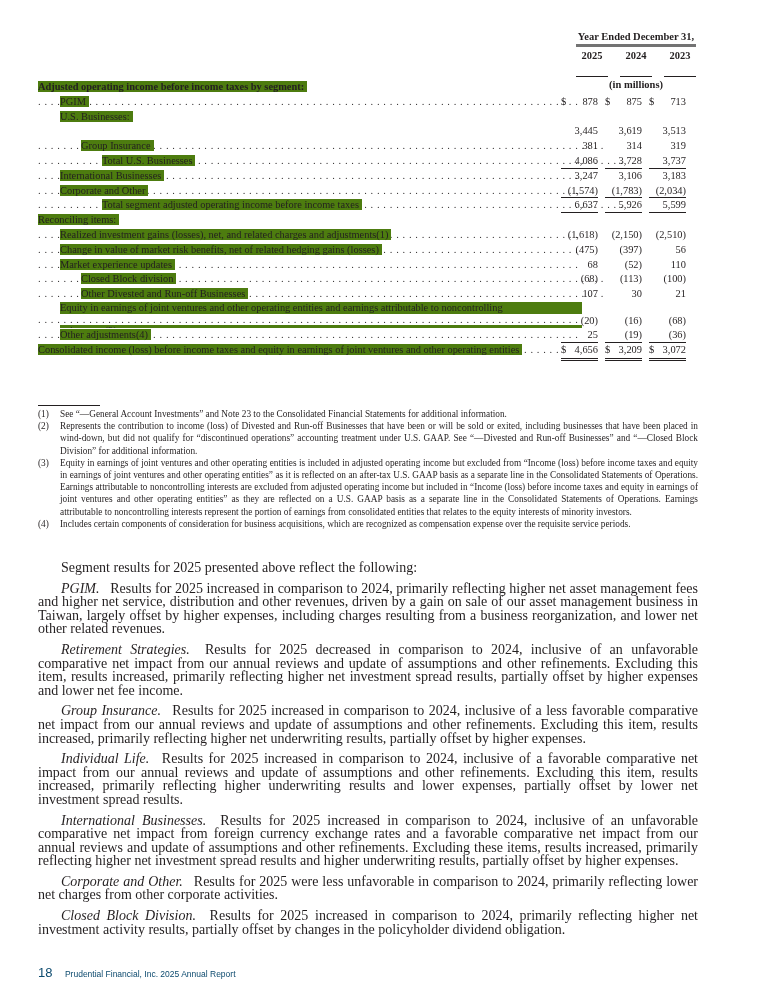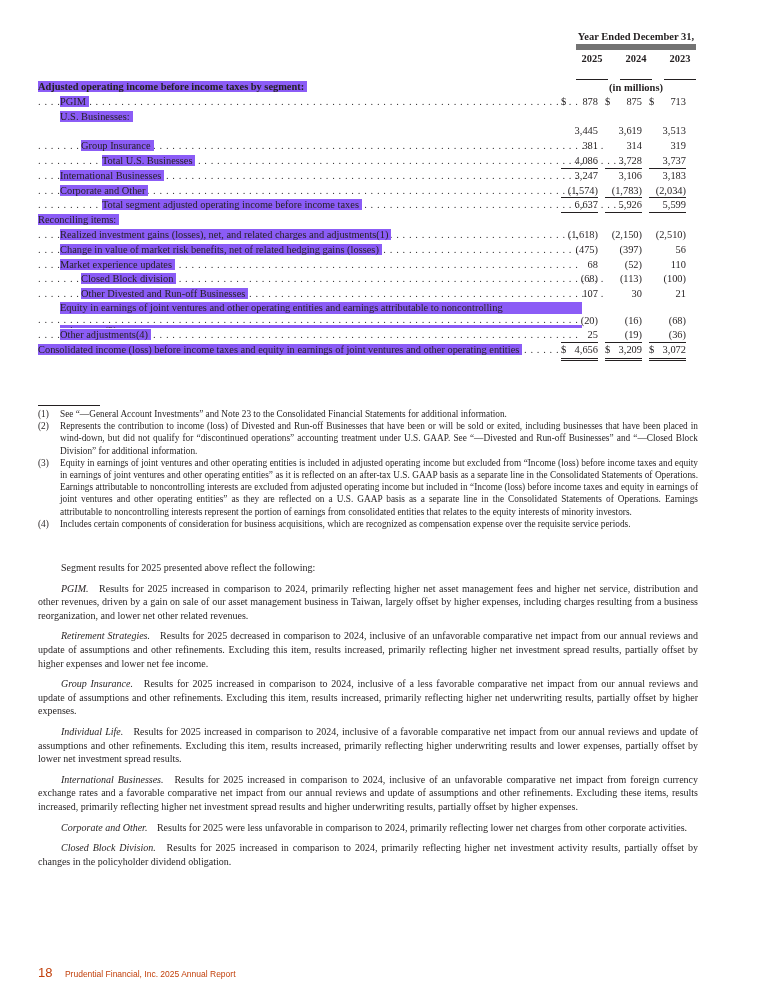--- a/index.html
+++ b/index.html
@@ -2,31 +2,31 @@
 <html><head>
 <meta charset="utf-8">
 <style>
   html, body { margin: 0; padding: 0; background: #ffffff; }
   body { width: 768px; height: 1004px; position: relative; overflow: hidden;
          font-family: "Liberation Serif", "DejaVu Serif", serif; color: #231f20; }
   .page { position: absolute; left: 38px; top: 0; width: 660px; }
 
   
   .hdr { position: absolute; top: 31px; left: 538px; width: 120px; font-weight: bold; font-size: 10.5px; text-align: center; }
-  .hdr-title { border-bottom: 6px solid #737373; padding-bottom: 2px; white-space: nowrap; }
+  .hdr-title { border-bottom: 3px solid #737373; padding-bottom: 2px; white-space: nowrap; }
   .hdr-years { display: flex; justify-content: space-between; margin-top: 3px; }
   .hdr-years span { width: 32px; border-bottom: 1px solid #231f20; padding-bottom: 15px; }
   .hdr-units { margin-top: 2px; font-size: 10.5px; }
 
   
   .tbl { position: absolute; top: 80px; left: 0; width: 660px; font-size: 10.4px; }
   .row { position: relative; height: 14.8px; line-height: 14.8px; }
   .row.two { height: 26px; }
   .lbl { position: absolute; left: 0; width: 522px; white-space: nowrap; overflow: hidden; }
-  .lbl .txt { background: #8b5cf6; padding-right: 3px; position: relative; z-index: 1; }
+  .lbl .txt { background: #4d7c0f; padding-right: 3px; position: relative; z-index: 1; }
   .lbl.dots::after { content: ". . . . . . . . . . . . . . . . . . . . . . . . . . . . . . . . . . . . . . . . . . . . . . . . . . . . . . . . . . . . . . . . . . . . . . . . . . . . . . . . . . . . . . . . . . . . . . . . . . . . . . . . . . . . . . . . . . . . . . . . . ";
        position: absolute; left: 0; top: 0; letter-spacing: 0.6px; color: #231f20; z-index: 0; white-space: nowrap; }
   .ind0 { padding-left: 0; }
   .ind1 { padding-left: 22px; }
   .ind2 { padding-left: 43px; }
   .ind3 { padding-left: 64px; }
   .bold { font-weight: bold; }
   .lbl .wrap2 { display: block; white-space: nowrap; }
   .two .lbl { white-space: normal; height: 26px; line-height: 12.4px; }
   .two .lbl .l2 { display: block; padding-left: 10px; position: relative; margin-top: 11px; }
@@ -41,26 +41,26 @@
   .dbl .num { border-bottom: 3px double #231f20; }
 
   
   .fn-rule { position: absolute; top: 405px; left: 0; width: 62px; border-top: 1px solid #231f20; }
   .fns { position: absolute; top: 408px; left: 0; width: 660px; font-size: 9.3px; line-height: 12.2px; }
   .fn { position: relative; padding-left: 22px; }
   .fn .fnum { position: absolute; left: 0; }
   .fn .ftxt { text-align: justify; }
 
   
-  .body { position: absolute; top: 561px; left: 0; width: 660px; font-size: 10px; line-height: 13.6px; }
+  .body { position: absolute; top: 561px; left: 0; width: 660px; font-size: 14px; line-height: 13.6px; }
   .para { text-align: justify; text-indent: 23px; margin: 0 0 7px 0; }
   .para i { margin-right: 7px; }
 
   
-  .footer { position: absolute; top: 963px; left: 38px; font-family: "Liberation Sans", "DejaVu Sans", sans-serif; color: #c2410c; }
+  .footer { position: absolute; top: 963px; left: 38px; font-family: "Liberation Sans", "DejaVu Sans", sans-serif; color: #0c4a6e; }
   .footer .pg { font-size: 13px; margin-right: 8px; }
   .footer .ft { font-size: 8.5px; }
 </style>
 </head>
 <body>
 
 <div class="page">
 
   <div class="hdr">
     <div class="hdr-title">Year Ended December 31,</div>

